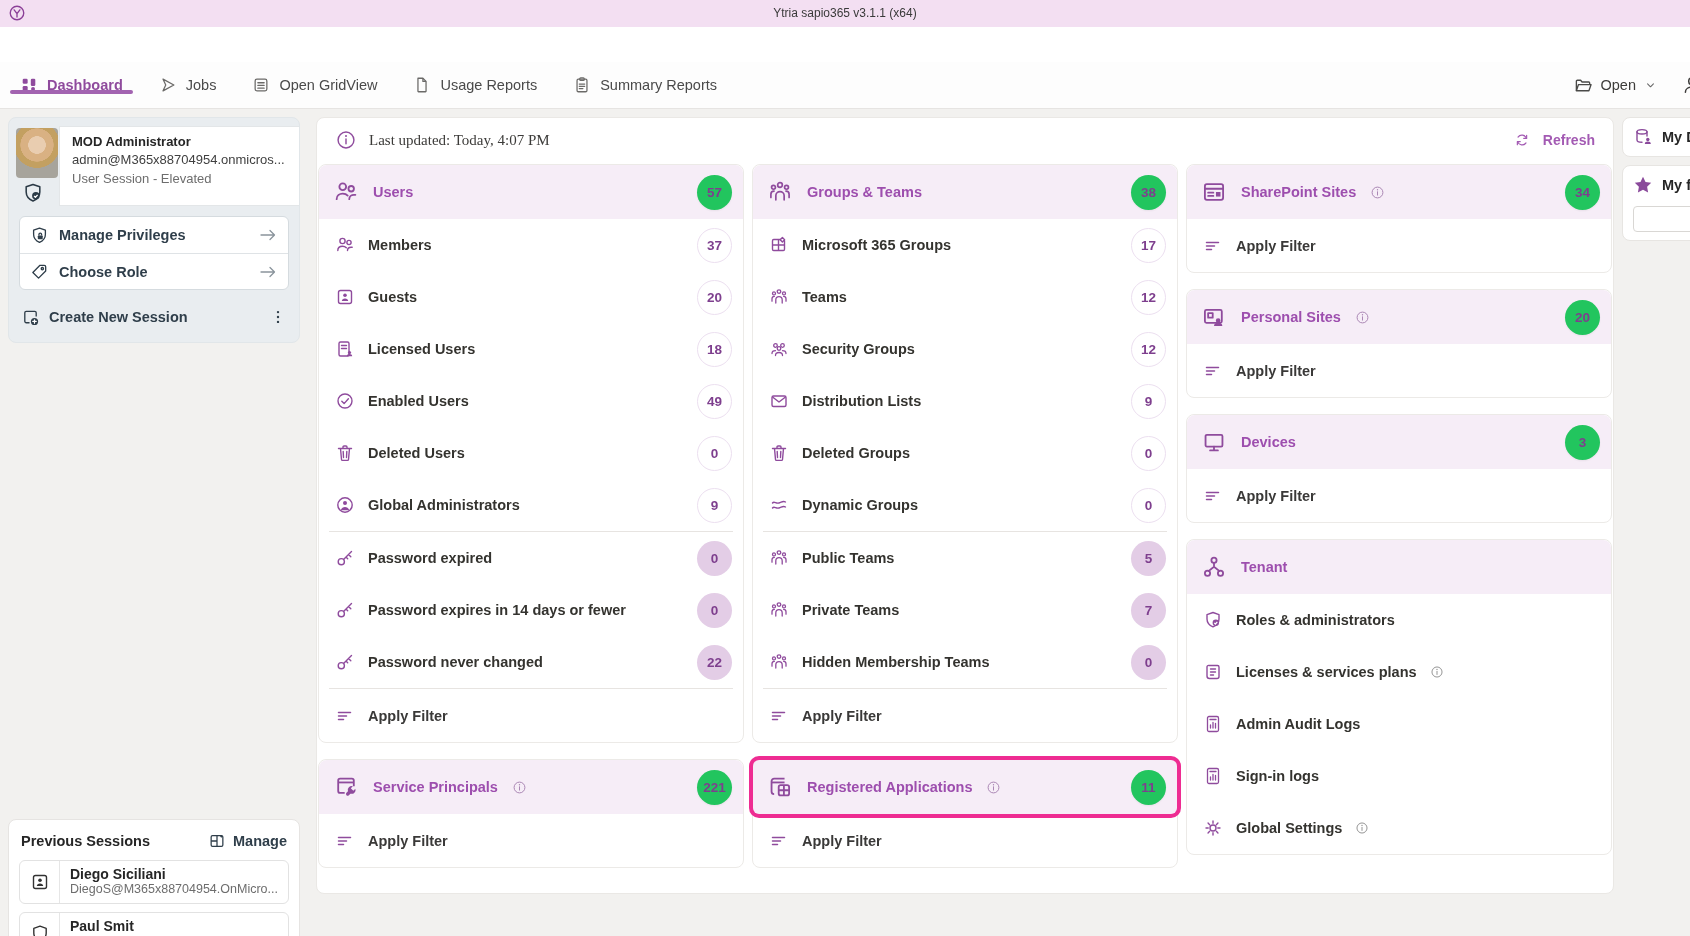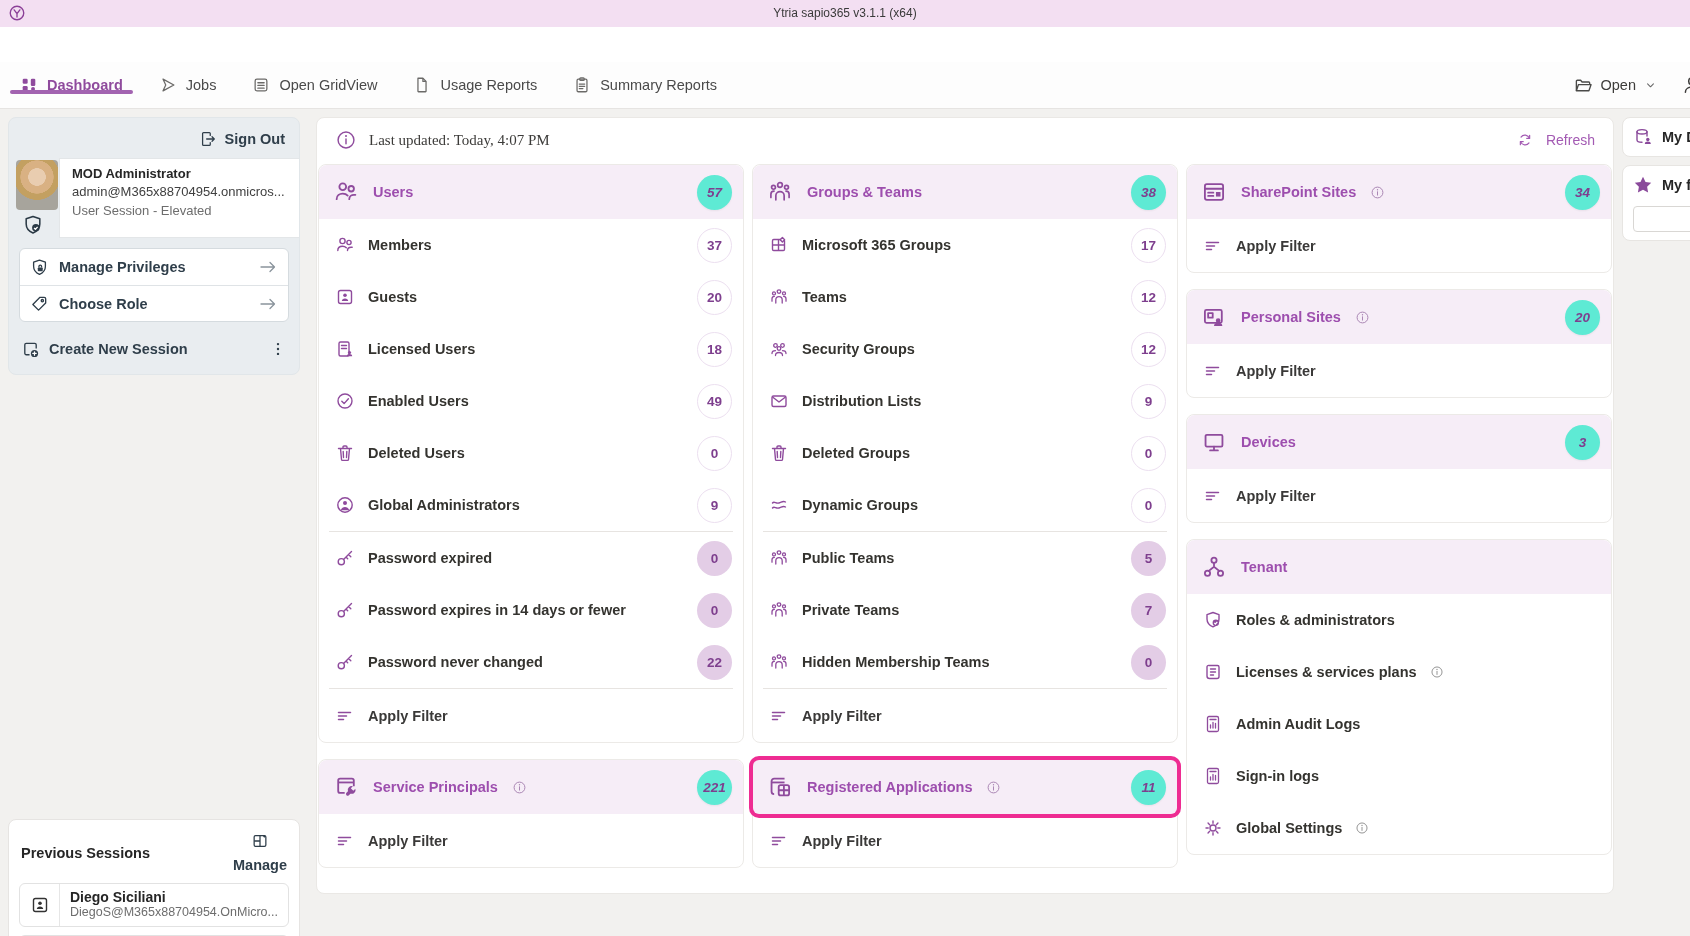--- a/index.html
+++ b/index.html
@@ -49,47 +49,47 @@
   .action-row + .action-row { border-top:1px solid #dfe3e6; }
   .action-row [data-icon].aicon { width:19px; height:19px; }
   .action-row .arrow { margin-left:auto; width:20px; height:20px; color:#8a949c; }
   .create-row { display:flex; align-items:center; gap:9px; margin:12px 12px 0; height:30px; font-size:14.5px; font-weight:700; color:#2f3e4a;text-align:right; }
   .create-row [data-icon].cicon { width:19px; height:19px; }
   .create-row .dots { margin-left:auto; width:18px; height:18px; color:#2f3e4a; }
 
   .prev-panel { position:absolute; left:0; top:702px; width:292px; background:#fff; border:1px solid #e6e4e2; border-radius:8px; padding:10px 0 8px; }
   .prev-header { display:flex; align-items:center; justify-content:space-between; padding:2px 12px 10px;gap:27px; }
   .prev-title { font-size:14.5px; font-weight:700; color:#262626; }
-  .manage-btn { display:flex; align-items:center; gap:7px; font-size:14.5px; font-weight:600; color:#2f3e4a;flex-direction:column; }
+  .manage-btn { display:flex; align-items:center; gap:7px; font-size:14.5px; font-weight:600; color:#2f3e4a; }
   .manage-btn [data-icon] { width:18px; height:18px; }
   .prev-item { display:flex; align-items:stretch; border:1px solid #e2e2e2; border-radius:6px; margin:0 10px 8px; background:#fff; overflow:hidden; height:44px; }
   .prev-item .icon-cell { width:40px; flex:none; display:flex; align-items:center; justify-content:center; border-right:1px solid #e6e6e6; color:#333; }
   .prev-item .icon-cell [data-icon] { width:20px; height:20px; }
   .prev-item .meta { padding:5px 10px; min-width:0; }
   .prev-name { font-size:14px; font-weight:700; color:#262626; }
   .prev-email { font-size:12.5px; color:#6d6d6d; white-space:nowrap; overflow:hidden; }
 
   
   .main-card { position:absolute; left:316px; top:8px; width:1298px; height:777px; background:#fff; border:1px solid #eae8e5; border-radius:8px; }
   .info-bar { display:flex; align-items:center; height:44px; padding:0 18px; gap:12px; }
   .info-bar .iicon { width:22px; height:22px; color:#8f4b9d; }
   .info-text { font-size:15px; color:#3c3b39;font-family:Liberation Serif, serif; }
-  .refresh-btn { margin-left:auto; display:flex; align-items:flex-end; gap:13px; color:#a35ab3; font-size:14px; }
+  .refresh-btn { margin-left:auto; display:flex; align-items:flex-end; gap:13px; color:#a35ab3; font-size:14px;font-weight:bold; }
   .refresh-btn .ricn { width:16px; height:16px; }
 
   .grid { display:flex; gap:8px; padding:2px 1px 0 1px; }
   .col { width:427px; display:flex; flex-direction:column; gap:16px; }
 
   .card { background:#fff; border:1px solid #eceae7; border-radius:8px; position:relative; }
   .card-header { display:flex; align-items:center; gap:14px; height:54px; padding:0 11px 0 14px; background:#f6edf7; border-radius:8px 8px 0 0; }
   .card-header [data-icon].hicon { width:26px; height:26px; color:#8f4b9d; }
   .card-title { font-size:14.5px; font-weight:700; color:#9d4eae; }
   .hinfo { width:15px; height:15px; color:#a884b2; }
   .badge { margin-left:auto; min-width:35px; height:35px; border-radius:18px; display:flex; align-items:center; justify-content:center; font-size:13.5px; font-weight:700; color:#7e3f8e; padding:0 5px; flex:none; }
-  .badge.header { background:#5eead4; box-shadow:0 1px 2px rgba(0,0,0,.06);font-style:italic; }
+  .badge.header { background:#22c55e; box-shadow:0 1px 2px rgba(0,0,0,.06); }
   .badge.outline { background:#fff; border:1px solid #ecdff0; }
   .badge.filled { background:#e3cde6; }
 
   .card-row { display:flex; align-items:center; gap:13px; height:52px; padding:0 11px 0 16px; }
   .card-row [data-icon].ricon { width:20px; height:20px; color:#8f4b9d; flex:none; }
   .row-label { font-size:14.5px; font-weight:600; color:#34332f; }
   .row-info { width:14px; height:14px; color:#8a8a8a; }
   .row-divider { height:1px; background:#e7e4e1; margin:0 10px; }
   .card-row.apply { height:53px; }
   .card-row.apply .row-label { font-weight:700; color:#3a3938; }
@@ -187,31 +187,20 @@
           <path d="M4 16.5c0-3.2 3-4.5 6-4.5s6 1.3 6 4.5" stroke-linecap="round"></path>
         </svg>
       </span>
   </div>
 </div>
 
 <div class="content">
 
   <div class="sidebar">
     <div class="session-panel">
-      <div class="signout-row">
-        <div class="signout-btn">
-          <span data-icon="sign-out-icon">
-              <svg viewBox="0 0 20 20" fill="none" stroke="currentColor" stroke-width="1.4" stroke-linecap="round" stroke-linejoin="round">
-                <path d="M12.5 6V4a1 1 0 0 0-1-1H5a1 1 0 0 0-1 1v12a1 1 0 0 0 1 1h6.5a1 1 0 0 0 1-1v-2"></path>
-                <path d="M8.5 10H17M14.5 7.5 17 10l-2.5 2.5"></path>
-              </svg>
-            </span>
-          <span>Sign Out</span>
-        </div>
-      </div>
       <div class="user-strip">
         <div class="textbox">
           <div class="user-name">MOD Administrator</div>
           <div class="user-email">admin@M365x88704954.onmicros...</div>
           <div class="user-session">User Session - Elevated</div>
         </div>
         <div class="avatar"></div>
         <span class="shield-badge" data-icon="shield-check-icon">
             <svg viewBox="0 0 20 20" fill="none" stroke="currentColor" stroke-width="1.4" stroke-linejoin="round">
               <path d="M10 2.2 16.2 4.4V9c0 4.2-2.7 6.7-6.2 8.3C6.5 15.7 3.8 13.2 3.8 9V4.4Z"></path>

